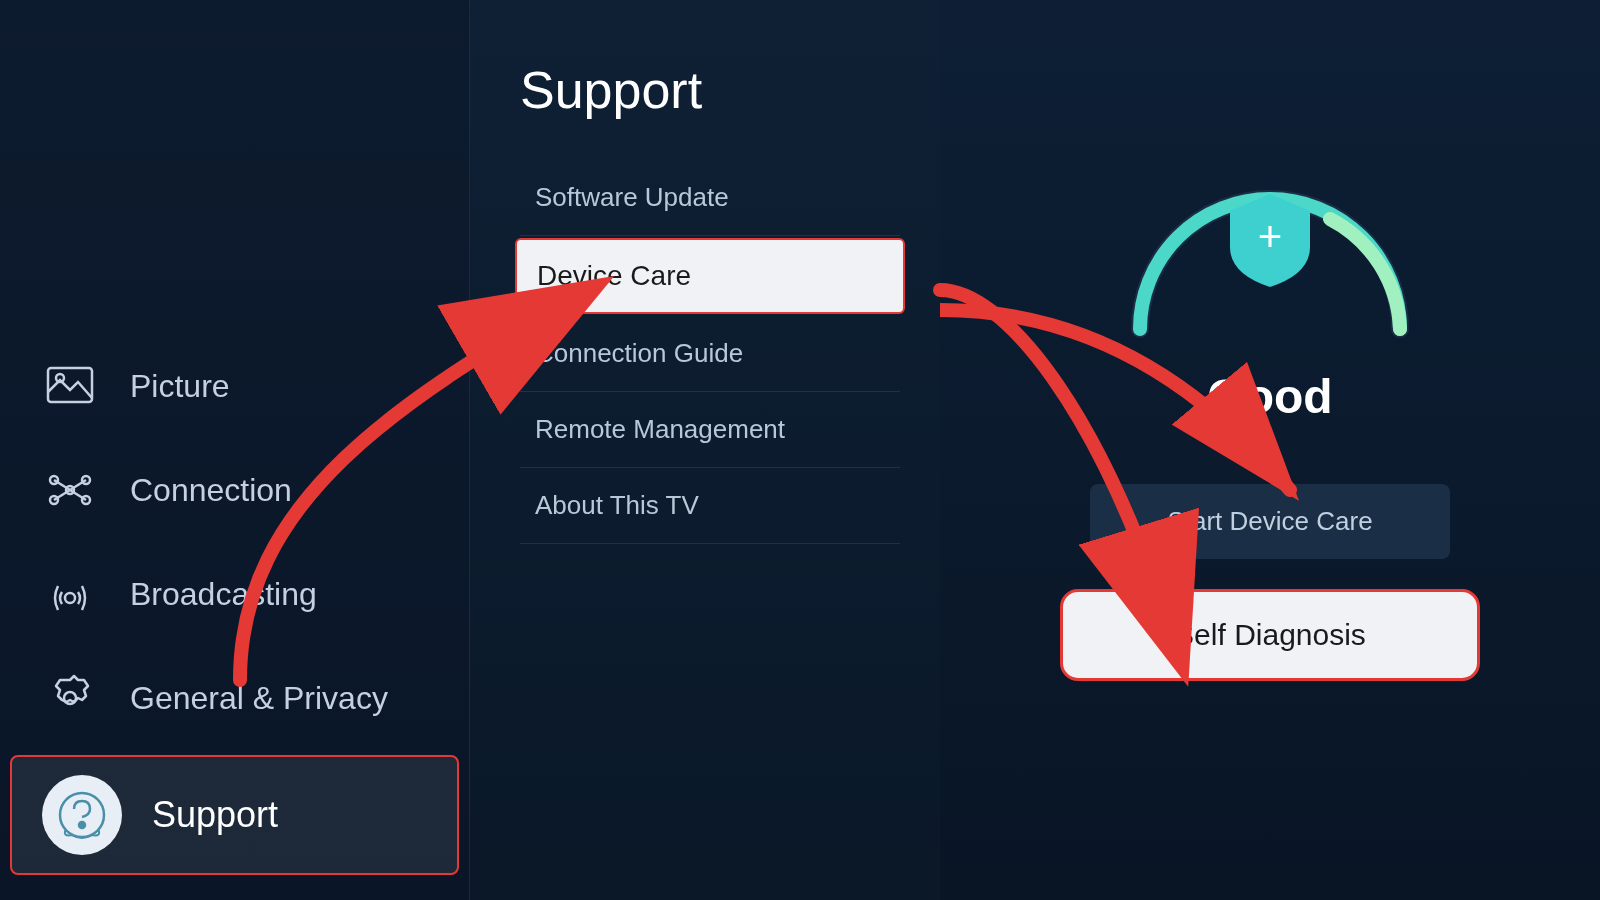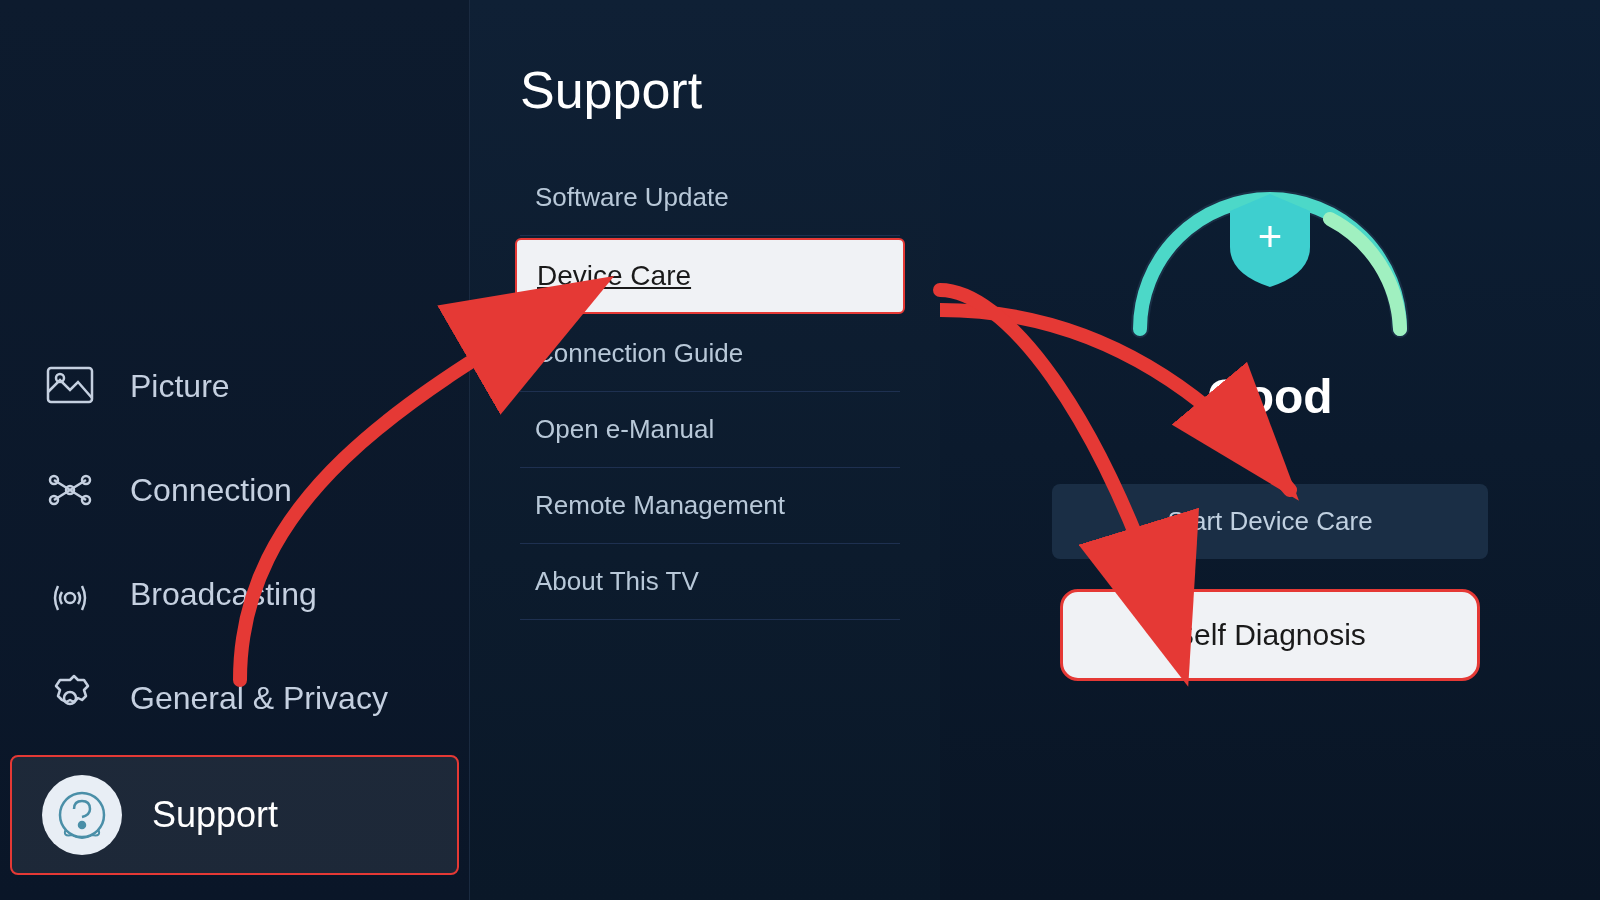--- a/index.html
+++ b/index.html
@@ -124,21 +124,20 @@
 
     .menu-item.highlighted {
       background: #f0f2f5;
       color: #1a1a1a;
       border-radius: 6px;
       border: 2px solid #e53935;
       margin: 2px -5px;
       padding: 20px 20px;
       font-size: 28px;
       font-weight: 400;
-      text-decoration: underline;
     }
 
     .menu-item:first-child {
       border-top: none;
     }
 
     
     .right-panel {
       flex: 1;
       height: 900px;
@@ -173,21 +172,21 @@
 
     .btn-start-device-care {
       background: #1a2e45;
       color: #c0d0e0;
       border: none;
       border-radius: 8px;
       padding: 22px 60px;
       font-size: 26px;
       cursor: pointer;
       margin-bottom: 30px;
-      width: 436px;
+      width: 360px;
       text-align: center;
     }
 
     .btn-self-diagnosis {
       background: #f0f2f5;
       color: #1a1a1a;
       border: 3px solid #e53935;
       border-radius: 18px;
       padding: 26px 60px;
       font-size: 30px;
@@ -291,23 +290,20 @@
   <div class="menu-item">
     <span>Software Update</span>
   </div>
   <div class="menu-item highlighted">
     <span>Device Care</span>
   </div>
   <div class="menu-item">
     <span>Connection Guide</span>
   </div>
   <div class="menu-item">
-    <span>Open e-Manual</span>
-  </div>
-  <div class="menu-item">
     <span>Remote Management</span>
   </div>
   <div class="menu-item">
     <span>About This TV</span>
   </div>
 </div>
 
 <div class="right-panel">
 
   <div class="gauge-container">

